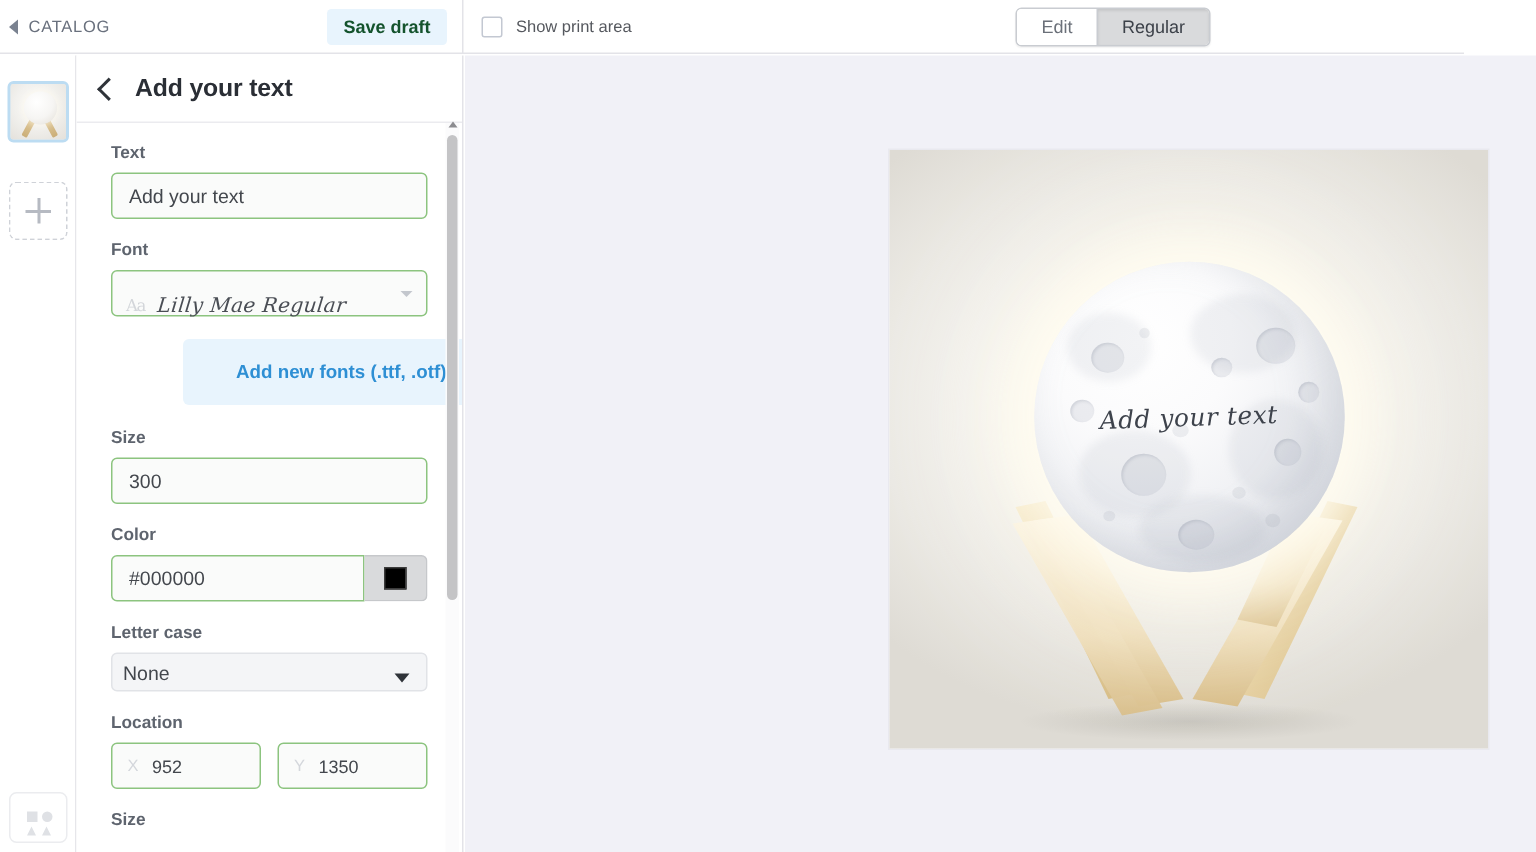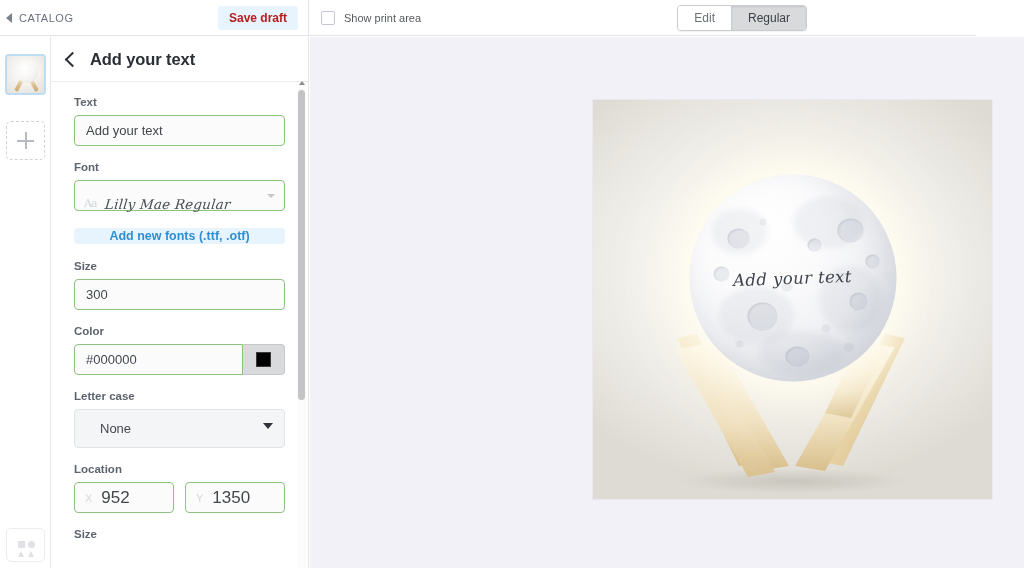--- a/index.html
+++ b/index.html
@@ -38,21 +38,21 @@
     border-right: 6px solid #7a8290;
     display: block;
   }
   .catalog-text {
     font-size: 11px; letter-spacing: .5px;
     color: #69707d;
   }
   .save-draft {
     position: absolute; right: 10px; top: 6px;
     background: #e8f4fd;
-    color: #b91c1c;
+    color: #14532d;
     border: none;
     border-radius: 3px;
     font-size: 12px; font-weight: bold;
     padding: 5px 11px;
     cursor: pointer;
     font-family: "Liberation Sans", sans-serif;
   }
 
   .topbar-right {
     flex: 1; height: 36px;
@@ -242,52 +242,53 @@
     transform: skewX(-6deg);
   }
   .sel-caret {
     position: absolute; right: 9px; top: 13px;
     width: 0; height: 0;
     border-left: 4px solid transparent;
     border-right: 4px solid transparent;
     border-top: 4px solid #c3c7cd;
   }
   .btn-addfonts {
-    width: 100%; height: 16px;
+    width: 100%; height: 44px;
     background: #e8f4fd;
     color: #2e8fd4;
     border: none; border-radius: 4px;
     font-size: 12.5px; font-weight: bold;
     cursor: pointer;
     font-family: "Liberation Sans", sans-serif;
     margin-bottom: 16px;
+    margin-left: 48px;
   }
   .color-row { display: flex; align-items: stretch; }
   .color-row .inp { border-radius: 4px 0 0 4px; flex: 1; }
   .swatch-cell {
     width: 42px;
     background: #d9dadc;
     border: 1px solid #c6c8cb;
     border-left: none;
     border-radius: 0 4px 4px 0;
     display: flex; align-items: center; justify-content: center;
     cursor: pointer;
   }
   .swatch {
     width: 15px; height: 15px;
     background: #000000;
     border: 1px solid #3b3b3b;
   }
   .sel-plain {
-    width: 100%; height: 39px;
+    width: 100%; height: 26px;
     border: 1px solid #e1e3e7;
     border-radius: 4px;
     background: #f4f5f7;
     display: flex; align-items: center;
-    padding: 0 25px;
+    padding: 0 7px;
     position: relative;
     font-size: 13px; color: #43474d;
     cursor: pointer;
   }
   .sel-plain .caret-dark {
     position: absolute; right: 11px; top: 13px;
     width: 0; height: 0;
     border-left: 5px solid transparent;
     border-right: 5px solid transparent;
     border-top: 6px solid #2f3339;
@@ -296,21 +297,21 @@
   .loc-inp {
     flex: 1; height: 31px;
     border: 1px solid #8cc47f;
     border-radius: 4px;
     background: #fafbfa;
     display: flex; align-items: center;
     padding: 0 10px;
     cursor: text;
   }
   .loc-prefix { font-size: 11px; color: #d4d7dc; margin-right: 9px; }
-  .loc-val { font-size: 17px; color: #43474d; }
+  .loc-val { font-size: 12px; color: #43474d; }
 
   .panel-scrollbar {
     position: absolute; right: 2px; top: 45px;
     width: 9px; height: 486px;
   }
   .sb-track { position: absolute; inset: 0; background: #fbfbfc; }
   .sb-thumb {
     position: absolute; left: 1px; top: 8px;
     width: 7px; height: 310px;
     background: #c4c4c6; border-radius: 4px;

